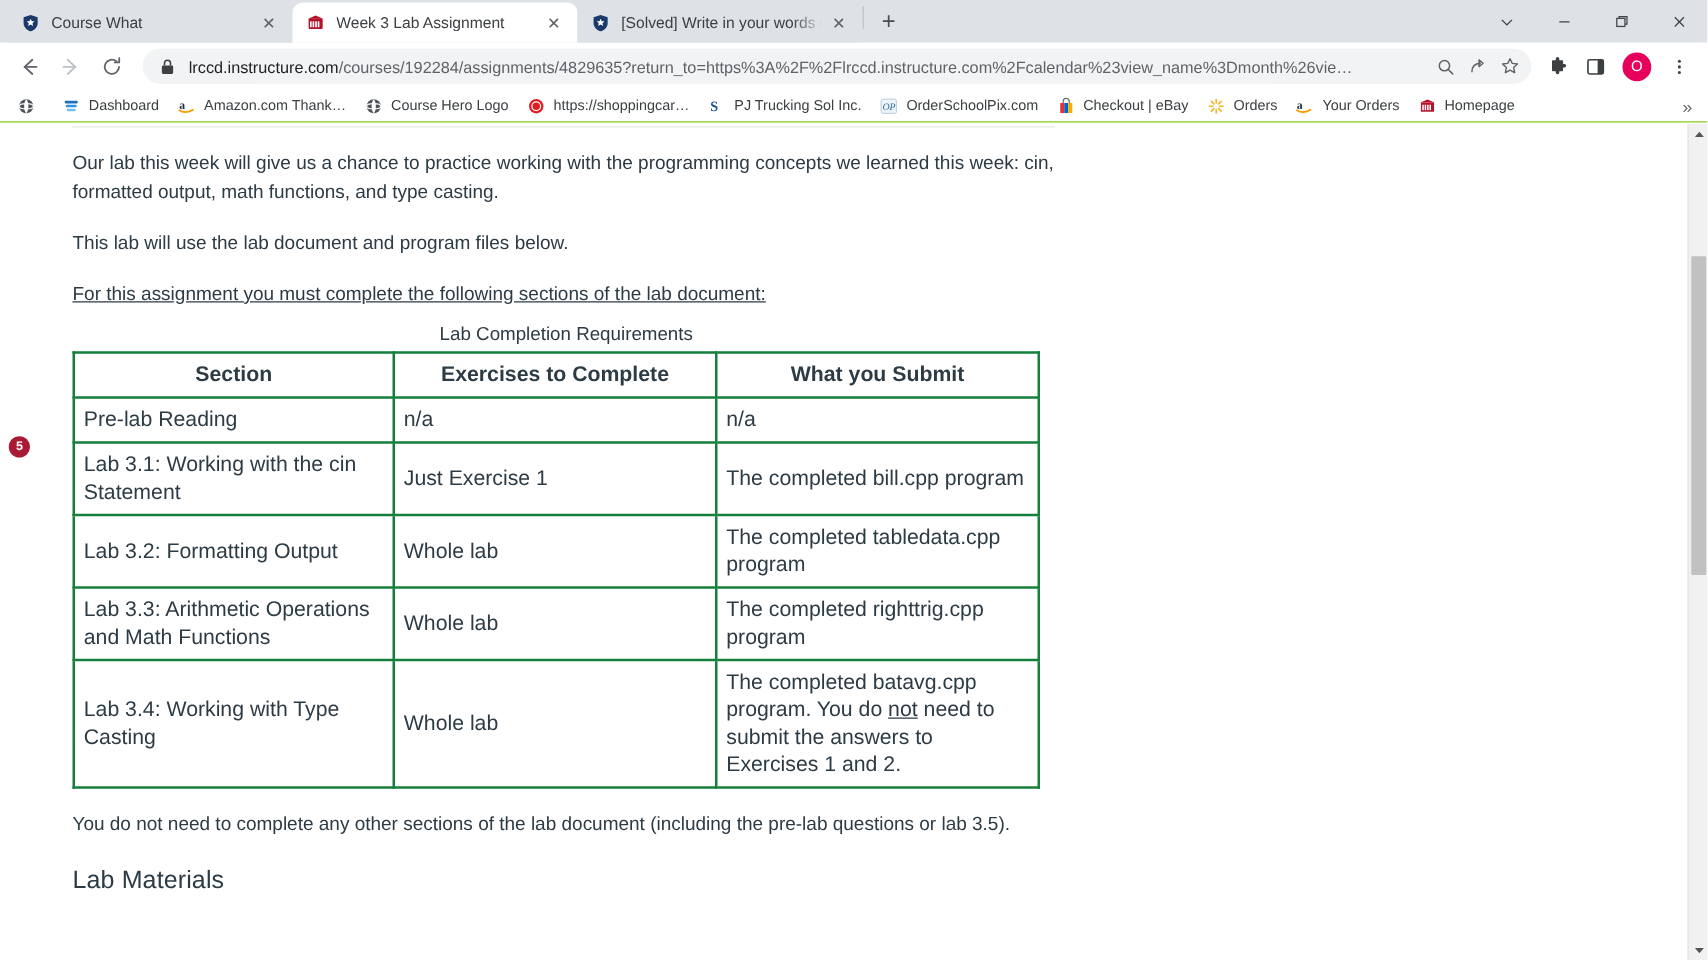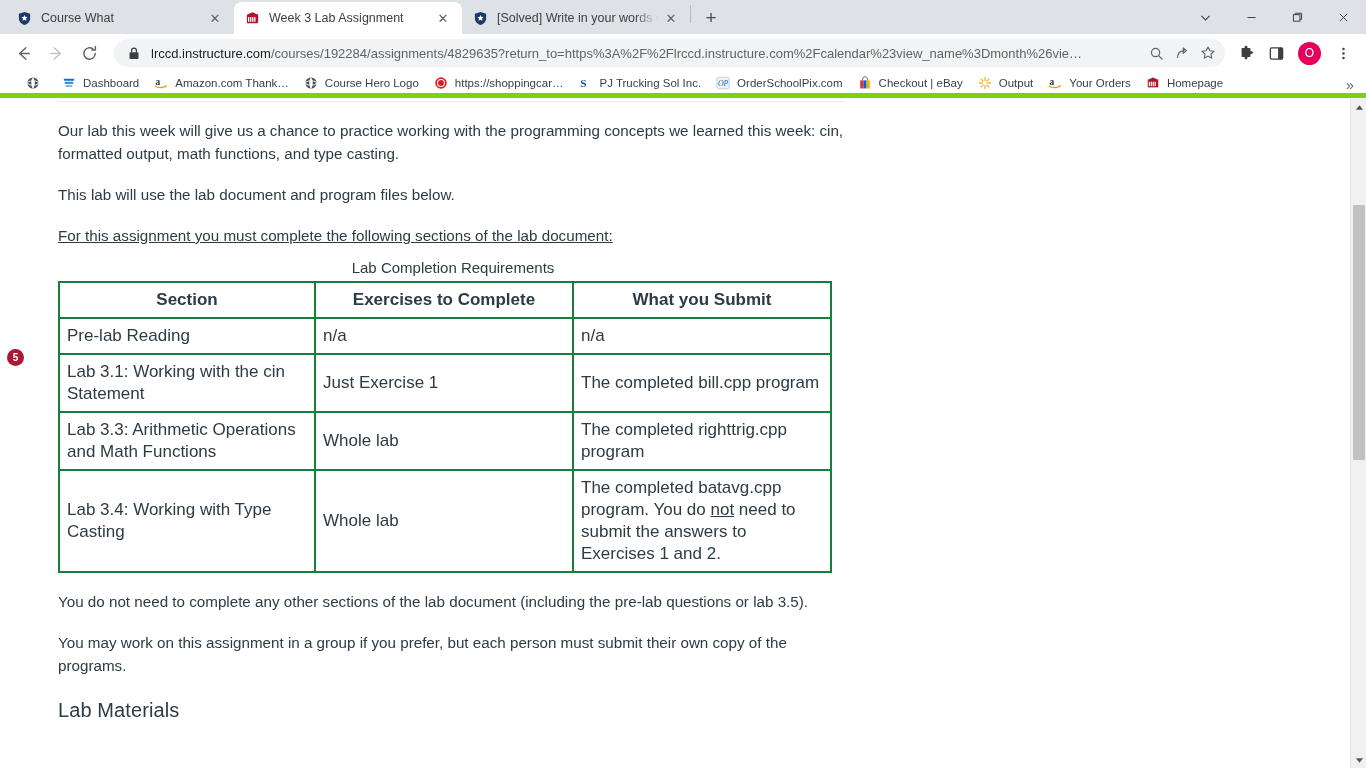--- a/index.html
+++ b/index.html
@@ -127,25 +127,25 @@
     font-size: 12px;
     display: flex; align-items: center; justify-content: center;
     margin: 0 7px;
   }
 
   .bookmarks {
     height: 26px;
     background: #ffffff;
     display: flex;
     align-items: center;
-    padding: 0 18px;
+    padding: 0 6px;
     font-size: 11.5px;
     color: #3c4043;
     position: relative;
-    border-bottom: 5px solid #84cc16;
+    border-bottom: 1px solid #84cc16;
   }
   .bm {
     display: flex; align-items: center;
     padding: 0 7px; height: 22px;
     white-space: nowrap;
     flex: 0 0 auto;
   }
   .bm .bmi { width: 16px; height: 16px; margin-right: 6px; display:flex; align-items:center; justify-content:center; flex:0 0 16px;}
   .bm .bml { font-size: 11.5px; color: #3c4043; }
   .bm-overflow {
@@ -480,21 +480,21 @@
               <line x1="8" y1="11" x2="8" y2="14.2"></line>
               <line x1="1.8" y1="8" x2="5" y2="8"></line>
               <line x1="11" y1="8" x2="14.2" y2="8"></line>
               <line x1="3.6" y1="3.6" x2="5.8" y2="5.8"></line>
               <line x1="10.2" y1="10.2" x2="12.4" y2="12.4"></line>
               <line x1="12.4" y1="3.6" x2="10.2" y2="5.8"></line>
               <line x1="5.8" y1="10.2" x2="3.6" y2="12.4"></line>
             </g>
           </svg>
       </span>
-      <span class="bml">Output</span>
+      <span class="bml">Orders</span>
     </div>
     <div class="bm">
       <span class="bmi">
         <svg width="15" height="15" viewBox="0 0 16 16">
             <text x="1.5" y="10.5" font-family="Liberation Serif, serif" font-size="10" font-weight="bold" fill="#232f3e">a</text>
             <path d="M1.6 12 C4.5 14 9.5 14 13.2 11.6" stroke="#ff9900" stroke-width="1.5" fill="none" stroke-linecap="round"></path>
           </svg>
       </span>
       <span class="bml">Your Orders</span>
     </div>
@@ -545,34 +545,38 @@
               <td>Pre-lab Reading</td>
               <td>n/a</td>
               <td>n/a</td>
             </tr>
             <tr>
               <td>Lab 3.1: Working with the cin Statement</td>
               <td>Just Exercise 1</td>
               <td>The completed bill.cpp program</td>
             </tr>
             <tr>
+              <td>Lab 3.2: Formatting Output</td>
+              <td>Whole lab</td>
+              <td>The completed tabledata.cpp program</td>
+            </tr>
+            <tr>
               <td>Lab 3.3: Arithmetic Operations and Math Functions</td>
               <td>Whole lab</td>
               <td>The completed righttrig.cpp program</td>
             </tr>
             <tr>
               <td>Lab 3.4: Working with Type Casting</td>
               <td>Whole lab</td>
               <td><span>The completed batavg.cpp program. You do </span><u>not</u><span> need to submit the answers to Exercises 1 and 2.</span></td>
             </tr>
           </tbody>
         </table>
 
         <p class="para" style="margin-top:17px;">You do not need to complete any other sections of the lab document (including the pre-lab questions or lab 3.5).</p>
-        <p class="para" style="margin-bottom:0;">You may work on this assignment in a group if you prefer, but each person must submit their own copy of the programs.</p>
 
         <h2 class="h2">Lab Materials</h2>
 
       </div>
 
     </div>
   </div>
 
   <div class="scrollbar">
     <div class="sb-arrow">

